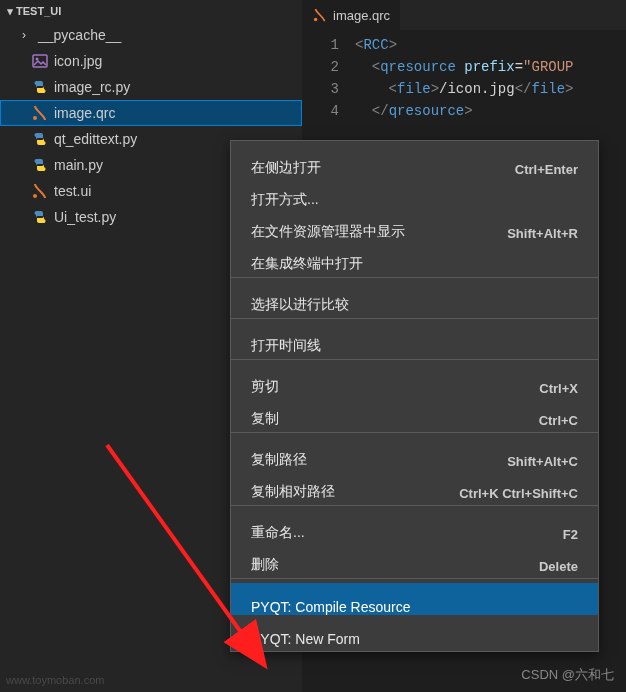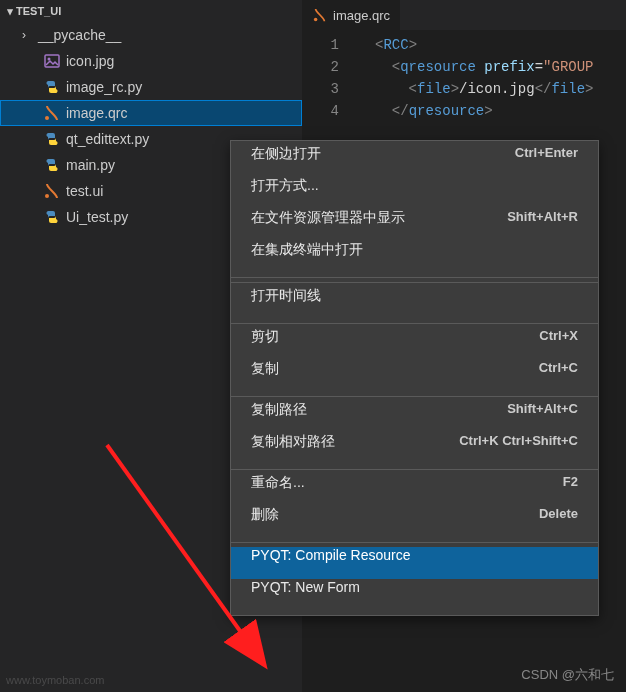--- a/index.html
+++ b/index.html
@@ -33,21 +33,21 @@
     .tree { padding-top: 0; }
     .tree-item {
       display: flex;
       align-items: center;
       height: 26px;
       padding-left: 16px;
       cursor: pointer;
       white-space: nowrap;
     }
     .tree-item.folder { padding-left: 16px; }
-    .tree-item.file { padding-left: 44px; }
+    .tree-item.file { padding-left: 32px; }
     .tree-item.selected {
       background: #094771;
       outline: 1px solid #007fd4;
       outline-offset: -1px;
     }
     .tree-item .ficon {
       width: 16px;
       height: 16px;
       display: inline-flex;
       align-items: center;
@@ -86,42 +86,42 @@
       padding-top: 4px;
     }
     .gutter {
       width: 52px;
       text-align: right;
       padding-right: 16px;
       color: #858585;
     }
     .gutter div { height: 22px; line-height: 22px; }
     .code { flex: 1; white-space: pre; overflow: hidden; }
-    .code div { height: 22px; line-height: 22px; margin-left: 20px; }
+    .code div { height: 22px; line-height: 22px; }
     .t-tag { color: #569cd6; }
     .t-brk { color: #808080; }
     .t-attr { color: #9cdcfe; }
     .t-str { color: #ce9178; }
     .t-txt { color: #d4d4d4; }
 
     .context-menu {
       position: absolute;
       left: 230px;
       top: 140px;
       width: 369px;
       background: #3c3c3c;
       border: 1px solid #5a5a5a;
       box-shadow: 0 4px 12px rgba(0,0,0,0.5);
       padding: 4px 0;
       font-size: 14px;
     }
     .menu-item {
       display: flex;
       justify-content: space-between;
-      align-items: flex-start;
+      align-items: flex-end;
       padding: 0 20px;
       height: 32px;
       color: #e8e8e8;
       cursor: pointer;
     }
     .menu-item.highlighted { background: #0e639c; color: #ffffff; }
     .menu-item .shortcut { color: #cccccc; font-size: 13px; font-weight: bold; }
     .menu-item.highlighted .shortcut { color: #ffffff; }
     .menu-sep { height: 1px; background: #5a5a5a; margin: 4px 0; }
 
@@ -264,20 +264,24 @@
     </div>
     <div class="menu-item">
       <span>在文件资源管理器中显示</span>
       <span class="shortcut">Shift+Alt+R</span>
     </div>
     <div class="menu-item">
       <span>在集成终端中打开</span>
       <span class="shortcut"></span>
     </div>
     <div class="menu-sep"></div>
+    <div class="menu-item">
+      <span>选择以进行比较</span>
+      <span class="shortcut"></span>
+    </div>
     <div class="menu-sep"></div>
     <div class="menu-item">
       <span>打开时间线</span>
       <span class="shortcut"></span>
     </div>
     <div class="menu-sep"></div>
     <div class="menu-item">
       <span>剪切</span>
       <span class="shortcut">Ctrl+X</span>
     </div>

